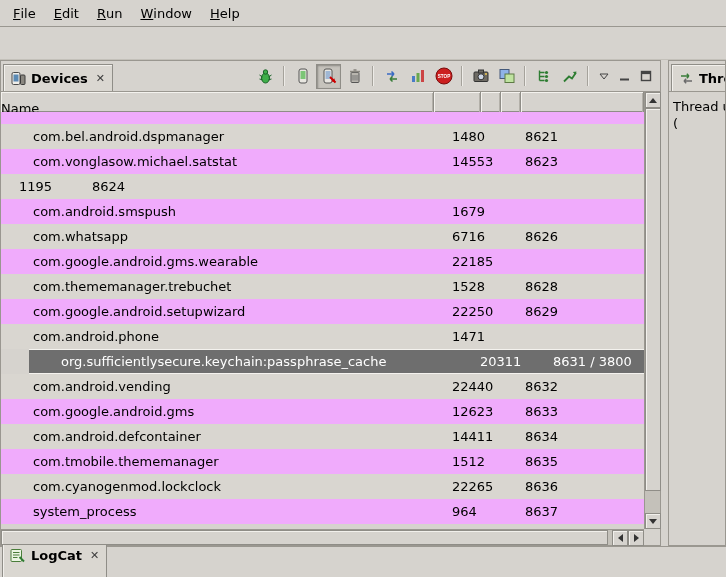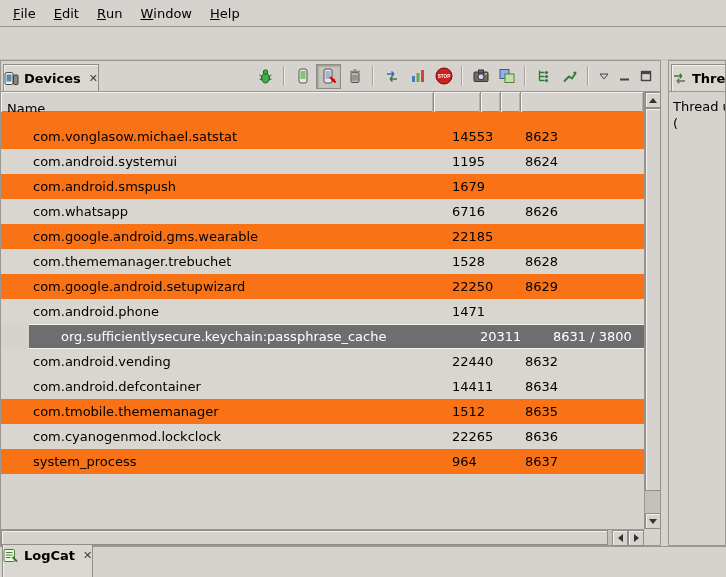--- a/index.html
+++ b/index.html
@@ -16,44 +16,44 @@
 
   .main { flex:1; display:flex; min-height:0; }
 
   .panel { background:#d6d3ce; border:1px solid #9a9790; display:flex; flex-direction:column; min-width:0; }
   .devices { width:661px; }
   .sash { width:7px; background:#d6d3ce; }
   .threads { flex:1; overflow:hidden; }
 
   
   .tabbar { height:31px; display:flex; align-items:flex-end; background:#d6d3ce; border-bottom:1px solid #9a9790; }
-  .tab { height:27px; display:flex; align-items:center; gap:5px; padding:0 0; border:1px solid #8f8d87; border-bottom:none; background:#dad7d1; box-shadow:inset 1px 1px 0 #f2f0ec; margin-left:2px; font-weight:bold; white-space:nowrap; }
+  .tab { height:27px; display:flex; align-items:center; gap:5px; padding:0 7px; border:1px solid #8f8d87; border-bottom:none; background:#dad7d1; box-shadow:inset 1px 1px 0 #f2f0ec; margin-left:2px; font-weight:bold; white-space:nowrap; }
   .tab-close { font-size:11px; color:#3d3d3d; margin-left:3px; font-family:"DejaVu Sans",sans-serif; font-weight:normal; }
   .icon-slot { display:inline-flex; align-items:center; justify-content:center; }
 
   .toolbar { margin-left:auto; display:flex; align-items:center; gap:1px; padding-right:4px; height:100%; }
   .tbtn { width:25px; height:25px; display:flex; align-items:center; justify-content:center; border:1px solid transparent; }
   .tbtn.pressed { border:1px solid #8f8d87; background:#c6c3bc; box-shadow:inset 1px 1px 2px rgba(0,0,0,.3); }
   .tbtn.small { width:20px; height:20px; }
   .tsep { width:2px; height:20px; margin:0 4px; border-left:1px solid #a5a29b; border-right:1px solid #edebe7; }
 
   
   .table-area { flex:1; display:flex; min-height:0; }
   .table-left { width:643px; display:flex; flex-direction:column; }
   .thead { height:20px; display:flex; background:#d6d3ce; border-bottom:1px solid #8f8d87; }
-  .hcell { height:32px; border-right:1px solid #8f8d87; box-shadow:inset 1px 1px 0 #f4f2ee, inset -1px -1px 0 #b3b0a9; padding-left:6px; display:flex; align-items:center; overflow:hidden; }
+  .hcell { height:32px; border-right:1px solid #8f8d87; box-shadow:inset 1px 1px 0 #f4f2ee, inset -1px -1px 0 #b3b0a9; padding-left:0; display:flex; align-items:center; overflow:hidden; }
   .col-name { width:433px; }
   .col-pid  { width:47px; }
   .col-a, .col-b { width:20px; }
   .col-port { flex:1; }
 
   .tbody { height:412px; overflow:hidden; }
   .prow { height:25px; display:flex; align-items:center; }
   .prow.even { background:#d9d6d0; }
-  .prow.odd  { background:#f97316; }
+  .prow.odd  { background:#f0abfc; }
   .prow.partial { height:12px; }
   .prow .col-name { padding-left:32px; white-space:nowrap; overflow:hidden; }
   .prow .col-pid  { padding-left:18px; }
   .prow .col-port { padding-left:4px; white-space:nowrap; }
   .prow.selected { background:#6e6e6e; color:#fff; border-top:1px solid #f4f2ee; border-bottom:1px solid #f4f2ee;margin-left:28px; }
   .tfill { flex:1; }
 
   
   .vscroll { width:16px; display:flex; flex-direction:column; background:#c4c1ba; border-left:1px solid #9a9790; margin-bottom:16px; }
   .sbtn { width:16px; height:16px; flex:0 0 16px; background:#d6d3ce; border:1px solid #8f8d87; box-shadow:inset 1px 1px 0 #f2f0ec; display:flex; align-items:center; justify-content:center; }
@@ -210,29 +210,35 @@
         <div class="table-left">
           <div class="thead" id="thead">
               <div class="hcell col-name">Name</div>
               <div class="hcell col-pid"></div>
               <div class="hcell col-a"></div>
               <div class="hcell col-b"></div>
               <div class="hcell col-port"></div>
             </div>
           <div class="tbody" id="tbody">
               <div class="prow partial odd"></div>
+              <div class="prow even">
+                <div class="col-name">com.bel.android.dspmanager</div>
+                <div class="col-pid">1480</div>
+                <div class="col-a"></div>
+                <div class="col-b"></div>
+                <div class="col-port">8621</div>
+              </div>
               <div class="prow odd">
                 <div class="col-name">com.vonglasow.michael.satstat</div>
                 <div class="col-pid">14553</div>
                 <div class="col-a"></div>
                 <div class="col-b"></div>
                 <div class="col-port">8623</div>
               </div>
               <div class="prow even">
-                <div class="col-name">com.android.systemui</div>
                 <div class="col-pid">1195</div>
                 <div class="col-a"></div>
                 <div class="col-b"></div>
                 <div class="col-port">8624</div>
               </div>
               <div class="prow odd">
                 <div class="col-name">com.android.smspush</div>
                 <div class="col-pid">1679</div>
                 <div class="col-a"></div>
                 <div class="col-b"></div>
@@ -276,20 +282,27 @@
                 <div class="col-a"></div>
                 <div class="col-b"></div>
                 <div class="col-port">8631 / 3800</div>
               </div>
               <div class="prow even">
                 <div class="col-name">com.android.vending</div>
                 <div class="col-pid">22440</div>
                 <div class="col-a"></div>
                 <div class="col-b"></div>
                 <div class="col-port">8632</div>
+              </div>
+              <div class="prow odd">
+                <div class="col-name">com.google.android.gms</div>
+                <div class="col-pid">12623</div>
+                <div class="col-a"></div>
+                <div class="col-b"></div>
+                <div class="col-port">8633</div>
               </div>
               <div class="prow even">
                 <div class="col-name">com.android.defcontainer</div>
                 <div class="col-pid">14411</div>
                 <div class="col-a"></div>
                 <div class="col-b"></div>
                 <div class="col-port">8634</div>
               </div>
               <div class="prow odd">
                 <div class="col-name">com.tmobile.thememanager</div>

